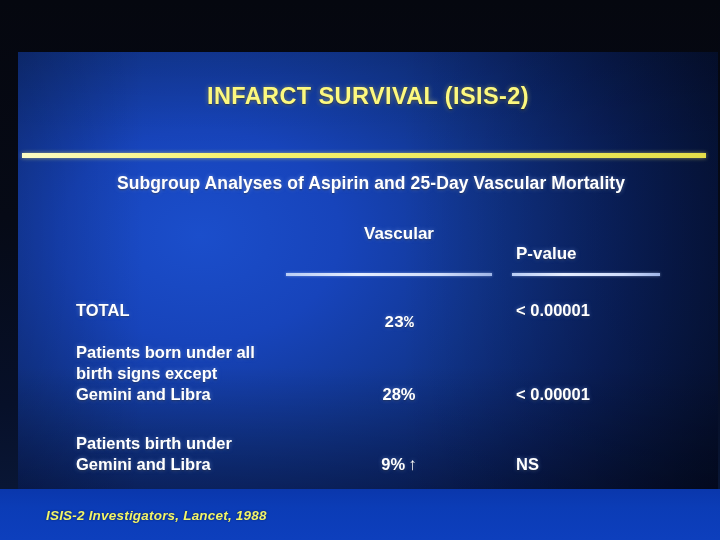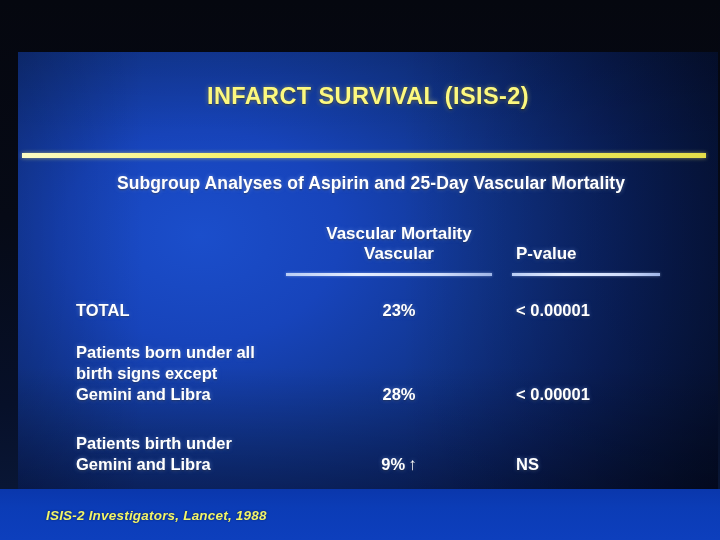--- a/index.html
+++ b/index.html
@@ -159,21 +159,21 @@
     color: #ffffff;
     font-size: 16.5px;
     font-weight: bold;
     line-height: 21px;
     text-shadow: 0 0 4px rgba(150,185,255,0.5), 0 1px 2px rgba(0,0,0,0.5);
   }
   .cell.label { white-space: pre-line; margin-left: 40px; }
 
   
   #r1-label  { top: 248px; }
-  #r1-effect { top: 248px; }
+  #r1-effect { top: 260px; font-family: Liberation Mono, monospace; }
   #r1-pvalue { top: 248px; }
 
   
   #r2-label  { top: 290px; }
   #r2-effect { top: 332px; }
   #r2-pvalue { top: 332px; }
 
   
   #r3-label  { top: 381px; }
   #r3-effect { top: 402px; }
@@ -197,21 +197,20 @@
         <div class="title-line">INFARCT SURVIVAL (ISIS-2)</div>
       </div>
 
       <div id="title-rule"></div>
 
       <div id="subtitle">Subgroup Analyses of Aspirin and 25-Day Vascular Mortality</div>
 
       <div id="table">
 
         <div class="hdr col-effect" id="hdr-effect">
-          <div>Vascular Mortality</div>
           <div>Vascular</div>
         </div>
 
         <div class="hdr col-pvalue" id="hdr-pvalue">P-value</div>
 
         <div class="hdr-rule" id="rule-effect"></div>
         <div class="hdr-rule" id="rule-pvalue"></div>
 
         <div class="cell label col-label" id="r1-label">TOTAL</div>
         <div class="cell col-effect" id="r1-effect">23%</div>

